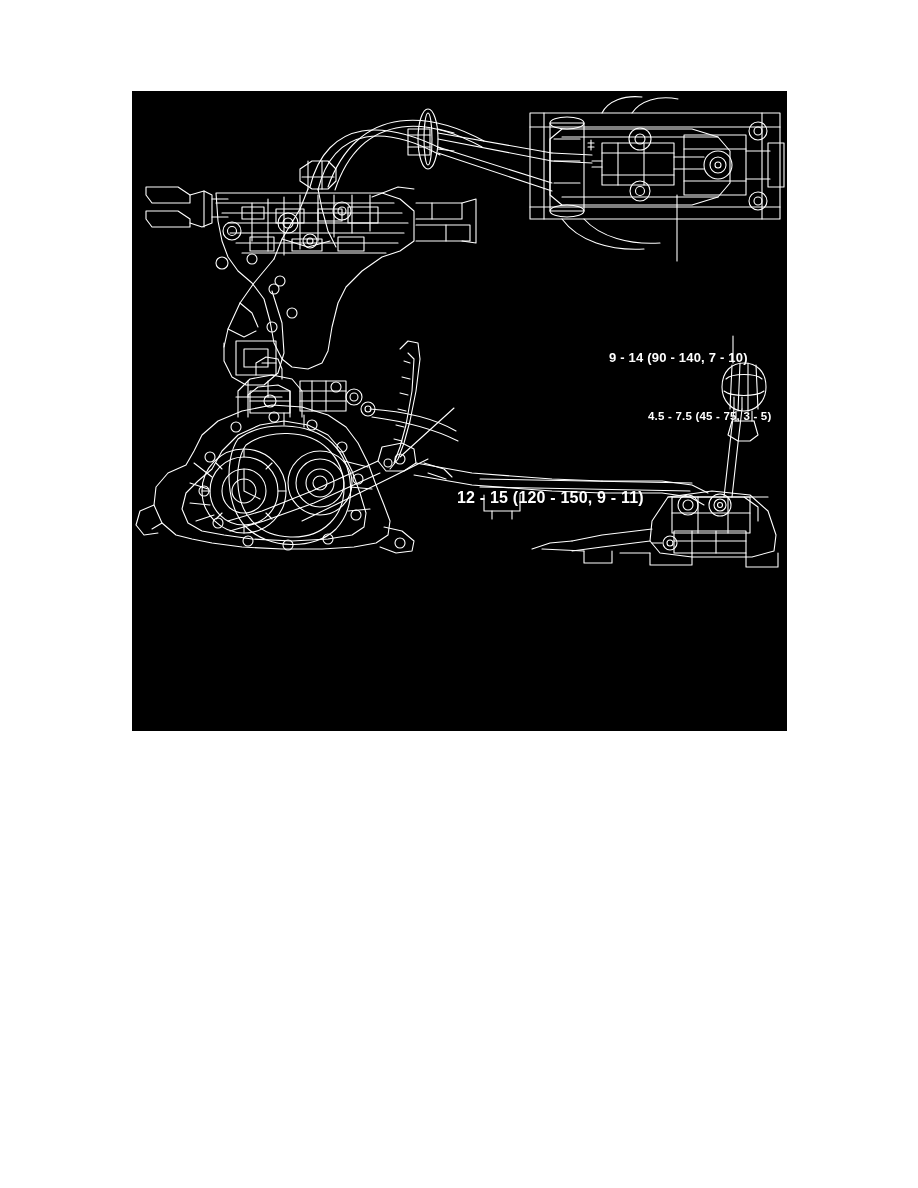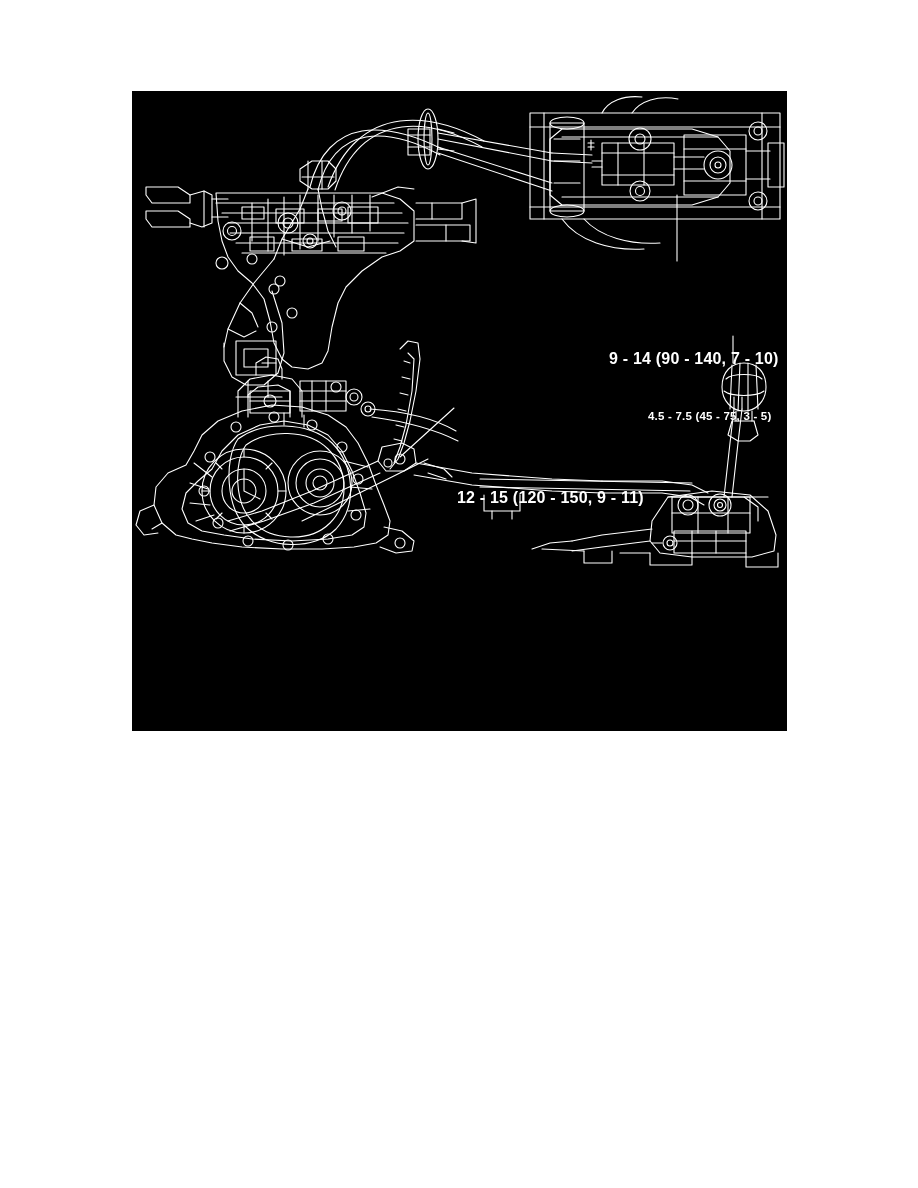--- a/index.html
+++ b/index.html
@@ -12,21 +12,21 @@
   
   #panel{position:absolute;left:132px;top:91px;width:655px;height:640px;
          background:#000000;overflow:hidden;}
 
   #art{position:absolute;left:0;top:0;width:655px;height:640px;}
 
   
   .ann{position:absolute;color:#ffffff;font-weight:bold;white-space:nowrap;
        font-family:"Liberation Sans", sans-serif;letter-spacing:.2px;}
 
-  #ann-upper{left:477px;top:259px;font-size:16px;}
+  #ann-upper{left:477px;top:259px;font-size:13px;}
   #ann-knob {left:516px;top:319px;font-size:11.5px;}
   #ann-mid  {left:325px;top:398px;font-size:16px;}
 </style>
 </head>
 <body>
 
 <div id="page">
 
   <div id="panel">
 

